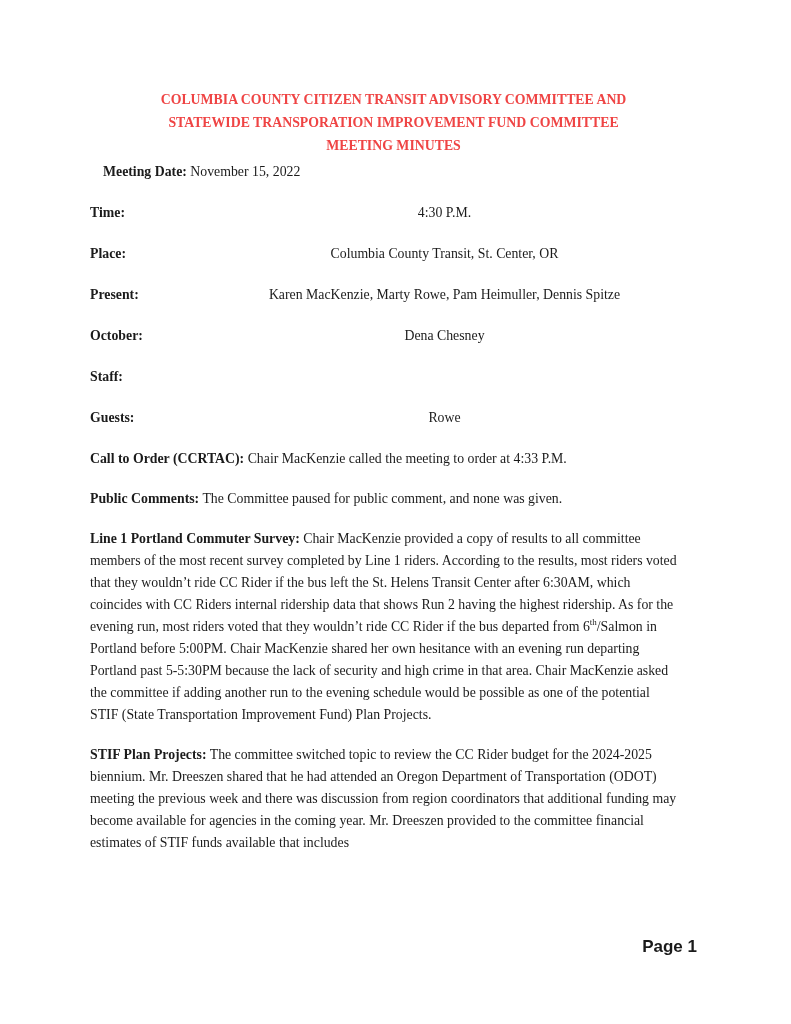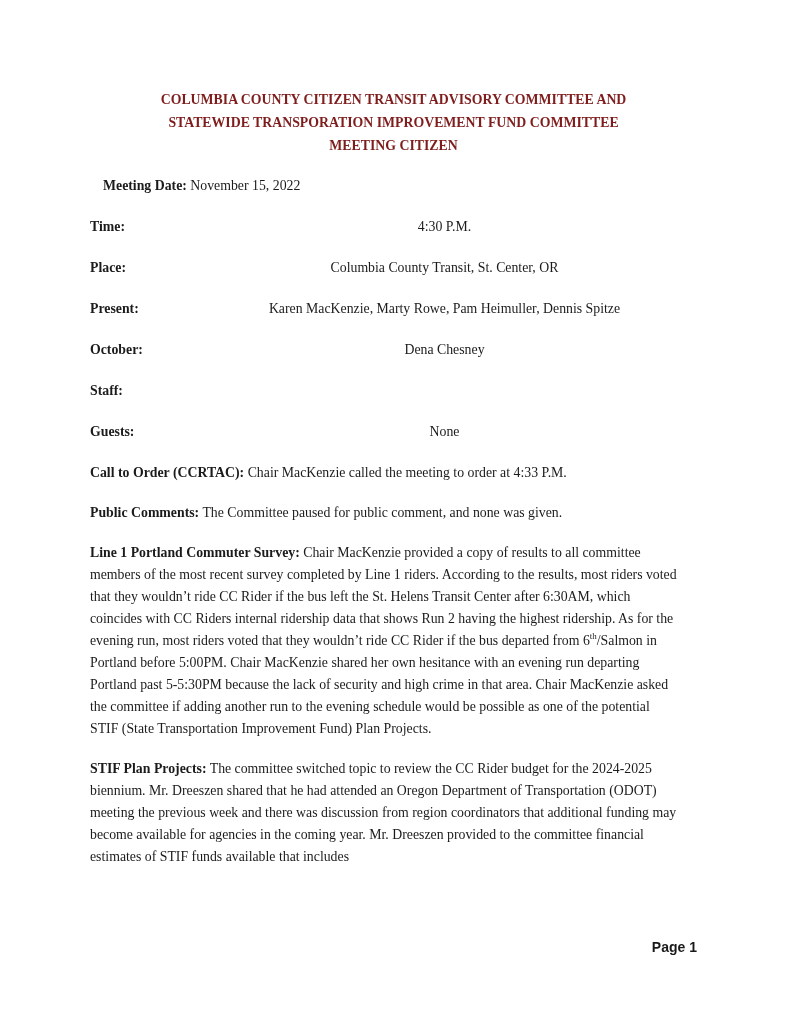--- a/index.html
+++ b/index.html
@@ -18,22 +18,22 @@
     font-size: 13.8px;
     line-height: 22px;
     color: #1b1b1b;
     overflow: hidden;
   }
   .doc-title {
     text-align: center;
     font-weight: bold;
     font-size: 13.8px;
     line-height: 23px;
-    margin: 0 0 18px 0;
-    color: #7f1d1d;
+    margin: 0 0 4px 0;
+    color: #ef4444;
   }
   .meta-inline {
     margin: 0 0 19px 13px;
   }
   .meta-inline .label {
     font-weight: bold;
   }
   .meta-row {
     display: flex;
     margin: 0 0 19px 0;
@@ -55,34 +55,34 @@
   sup {
     font-size: 0.65em;
     line-height: 0;
     vertical-align: super;
   }
   .footer {
     position: absolute;
     top: 936px;
     right: 94px;
     font-family: "Liberation Sans", sans-serif;
-    font-size: 14px;
+    font-size: 17px;
     font-weight: bold;
     color: #1a1a1a;
   }
 </style>
 </head>
 <body>
 
 <div class="page">
 
   <h1 class="doc-title">
     <div>COLUMBIA COUNTY CITIZEN TRANSIT ADVISORY COMMITTEE AND</div>
     <div>STATEWIDE TRANSPORATION IMPROVEMENT FUND COMMITTEE</div>
-    <div>MEETING CITIZEN</div>
+    <div>MEETING MINUTES</div>
   </h1>
 
   <p class="meta-inline"><span class="label">Meeting Date:</span><span> November 15, 2022</span></p>
 
   <div class="meta-row">
     <span class="meta-label">Time:</span>
     <span class="meta-value">4:30 P.M.</span>
   </div>
 
   <div class="meta-row">
@@ -99,21 +99,21 @@
     <span class="meta-label">October:</span>
     <span class="meta-value">Dena Chesney</span>
   </div>
 
   <div class="meta-row">
     <span class="meta-label">Staff:</span>
   </div>
 
   <div class="meta-row">
     <span class="meta-label">Guests:</span>
-    <span class="meta-value">None</span>
+    <span class="meta-value">Rowe</span>
   </div>
 
   <p class="section"><span class="label">Call to Order (CCRTAC):</span><span> Chair MacKenzie called the meeting to order at 4:33 P.M.</span></p>
 
 
   <p class="section"><span class="label">Public Comments:</span><span> The Committee paused for public comment, and none was given.</span></p>
 
   <p class="section"><span class="label">Line 1 Portland Commuter Survey:</span><span> Chair MacKenzie provided a copy of results to all committee members of the most recent survey completed by Line 1 riders. According to the results, most riders voted that they wouldn’t ride CC Rider if the bus left the St. Helens Transit Center after 6:30AM, which coincides with CC Riders internal ridership data that shows Run 2 having the highest ridership. As for the evening run, most riders voted that they wouldn’t ride CC Rider if the bus departed from 6</span><sup>th</sup><span>/Salmon in Portland before 5:00PM. Chair MacKenzie shared her own hesitance with an evening run departing Portland past 5-5:30PM because the lack of security and high crime in that area. Chair MacKenzie asked the committee if adding another run to the evening schedule would be possible as one of the potential STIF (State Transportation Improvement Fund) Plan Projects.</span></p>
 
   <p class="section"><span class="label">STIF Plan Projects:</span><span> The committee switched topic to review the CC Rider budget for the 2024-2025 biennium. Mr. Dreeszen shared that he had attended an Oregon Department of Transportation (ODOT) meeting the previous week and there was discussion from region coordinators that additional funding may become available for agencies in the coming year. Mr. Dreeszen provided to the committee financial estimates of STIF funds available that includes</span></p>

